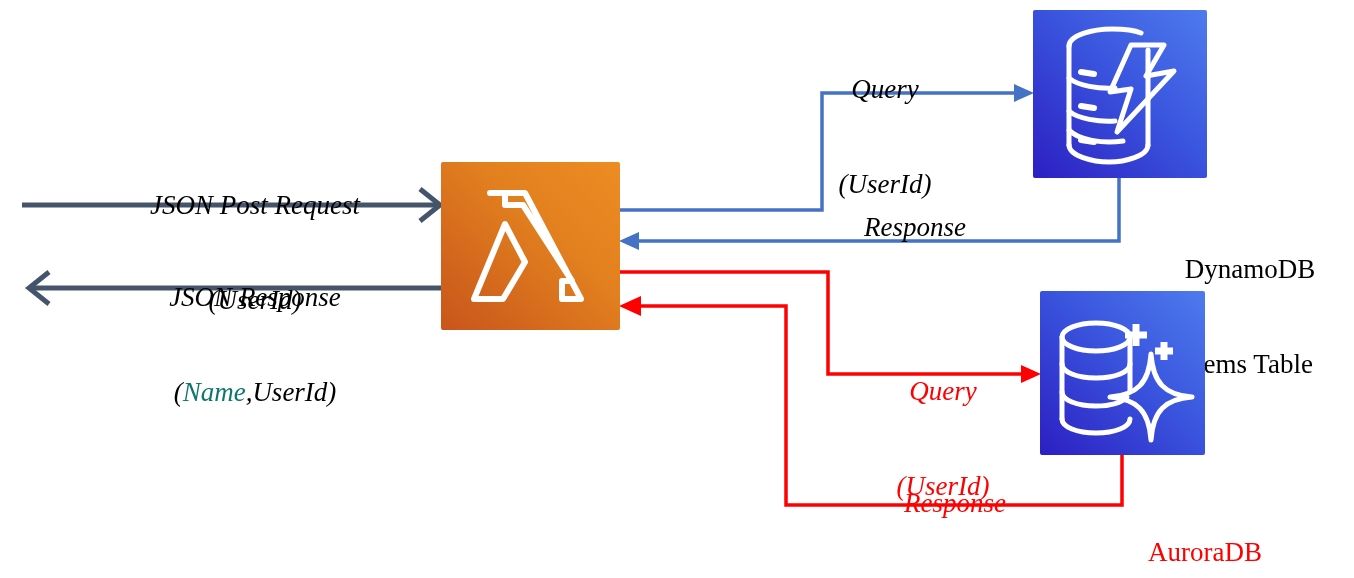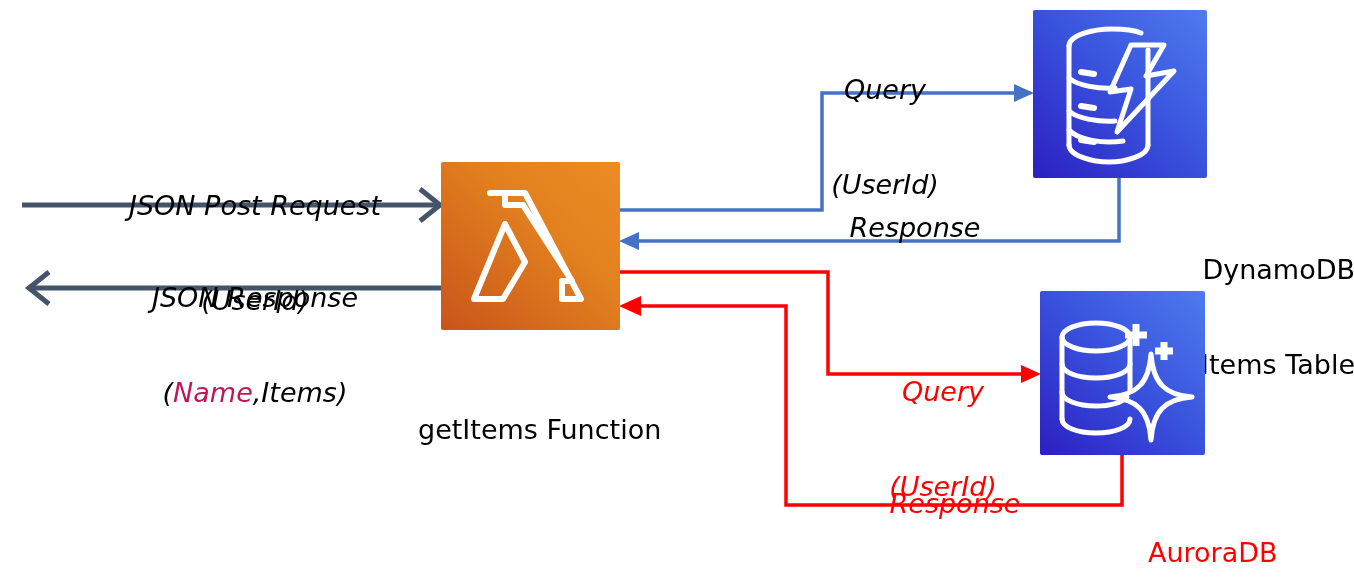--- a/index.html
+++ b/index.html
@@ -42,20 +42,21 @@
   }
   .tile-svg {
     position: absolute;
     left: 0; top: 0;
     width: 100%; height: 100%;
   }
   .label {
     position: absolute;
     line-height: 1.18;
     white-space: pre;
+    font-family: Liberation Serif, serif;
   }
   .label-italic {
     font-style: italic;
     font-weight: 400;
   }
   .lbl-flow {
     font-size: 27px;
     color: #000000;
     text-align: center;
   }
@@ -65,32 +66,32 @@
   .lbl-node {
     font-size: 27px;
     color: #000000;
     font-style: normal;
   }
   .lbl-node-red {
     font-size: 27px;
     color: #FF0000;
     font-style: normal;
   }
-  .red-word { color: #be185d; }
+  .red-word { color: #0f766e; }
   .blk-word { color: #000000; }
 
   
   #lbl-json-post   { left: 60px;  top: 126px; width: 390px; }
   #lbl-json-resp   { left: 60px;  top: 218px; width: 390px; }
   #lbl-dyn-query   { left: 780px; top: 10px;  width: 210px; }
   #lbl-dyn-resp    { left: 800px; top: 148px; width: 230px; }
   #lbl-aur-query   { left: 838px; top: 312px; width: 210px; }
   #lbl-aur-resp    { left: 840px; top: 424px; width: 230px; }
   #lbl-lambda-name { left: 418px; top: 350px; width: 290px; text-align: left; }
-  #lbl-dynamo-name { left: 1145px; top: 190px; width: 210px; text-align: right; }
+  #lbl-dynamo-name { left: 1145px; top: 190px; width: 210px; text-align: center; }
   #lbl-aurora-name { left: 1148px; top: 473px; width: 210px; text-align: left; }
 </style>
 </head>
 <body>
 
 <div id="canvas">
 
   <svg id="wires" viewBox="0 0 1354 578" xmlns="http://www.w3.org/2000/svg">
 
     <g>
@@ -125,21 +126,20 @@
   </svg>
 
   <div class="node-tile" id="lambda-tile">
     <svg class="tile-svg" viewBox="0 0 179 168" xmlns="http://www.w3.org/2000/svg">
 
       <path d="M 49 31 L 84 31 L 140 137 L 121 137 L 121 119 L 131 119 L 82 43 L 64 43 L 64 31 Z" fill="none" stroke="#ffffff" stroke-width="6" stroke-linejoin="round"></path>
       <path d="M 64 62 L 84 100 L 62 137 L 33 137 Z" fill="none" stroke="#ffffff" stroke-width="6" stroke-linejoin="round"></path>
     </svg>
   </div>
   <div class="label lbl-node" id="lbl-lambda-name">
-    <div>getItems Function</div>
   </div>
 
   <div class="node-tile" id="dynamo-tile">
     <svg class="tile-svg" viewBox="0 0 174 168" xmlns="http://www.w3.org/2000/svg">
       <g fill="none" stroke="#ffffff" stroke-width="5" stroke-linecap="round" stroke-linejoin="round">
 
         <path d="M 36 36 C 36 25 60 19 79 19 C 90 19 101 20 108 23"></path>
         <path d="M 36 36 L 36 135"></path>
         <path d="M 115 40 L 115 135"></path>
         <path d="M 36 135 C 36 146 60 152 76 152 C 92 152 115 146 115 135"></path>
@@ -188,21 +188,21 @@
     
   </div>
 
   <div class="label lbl-flow label-italic" id="lbl-json-post">
     <div>JSON Post Request</div>
     <div>(UserId)</div>
   </div>
 
   <div class="label lbl-flow label-italic" id="lbl-json-resp">
     <div>JSON Response</div>
-    <div><span class="blk-word">(</span><span class="red-word">Name</span><span class="blk-word">,Items)</span></div>
+    <div><span class="blk-word">(</span><span class="red-word">Name</span><span class="blk-word">,UserId)</span></div>
   </div>
 
   <div class="label lbl-flow label-italic" id="lbl-dyn-query">
     <div>Query</div>
     <div>(UserId)</div>
   </div>
 
   <div class="label lbl-flow label-italic" id="lbl-dyn-resp">
     <div>Response</div>
   </div>

